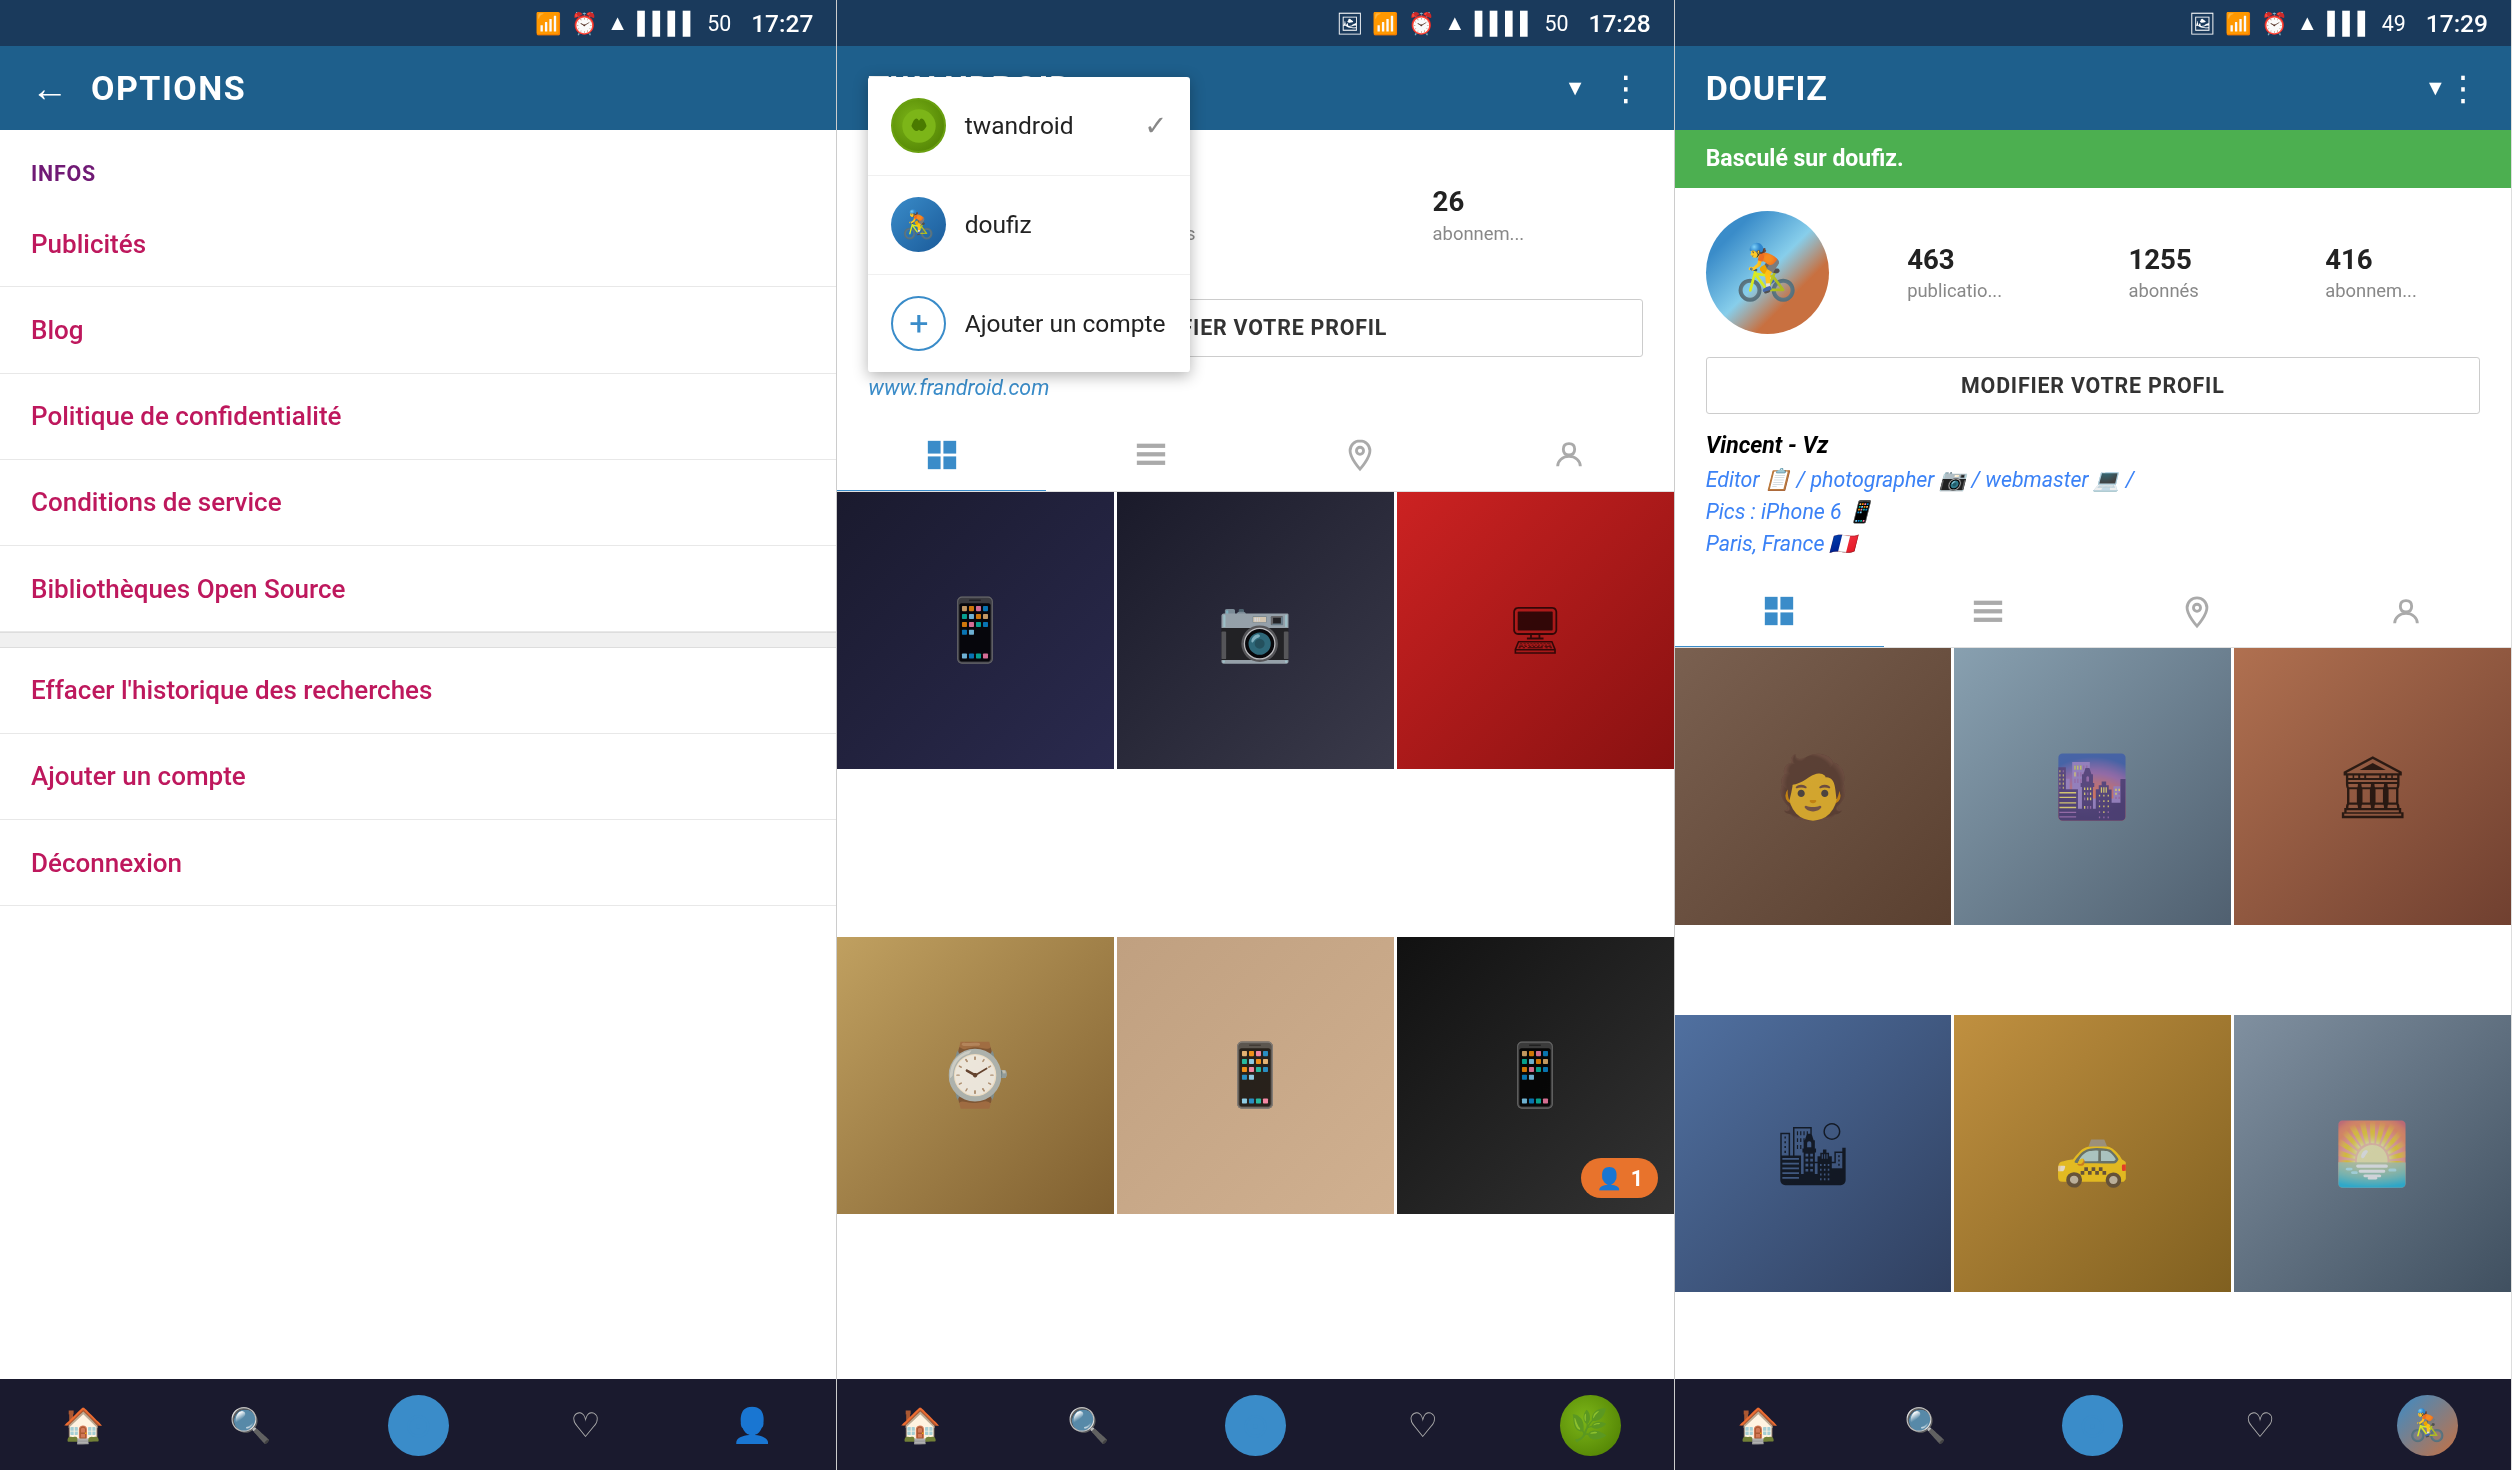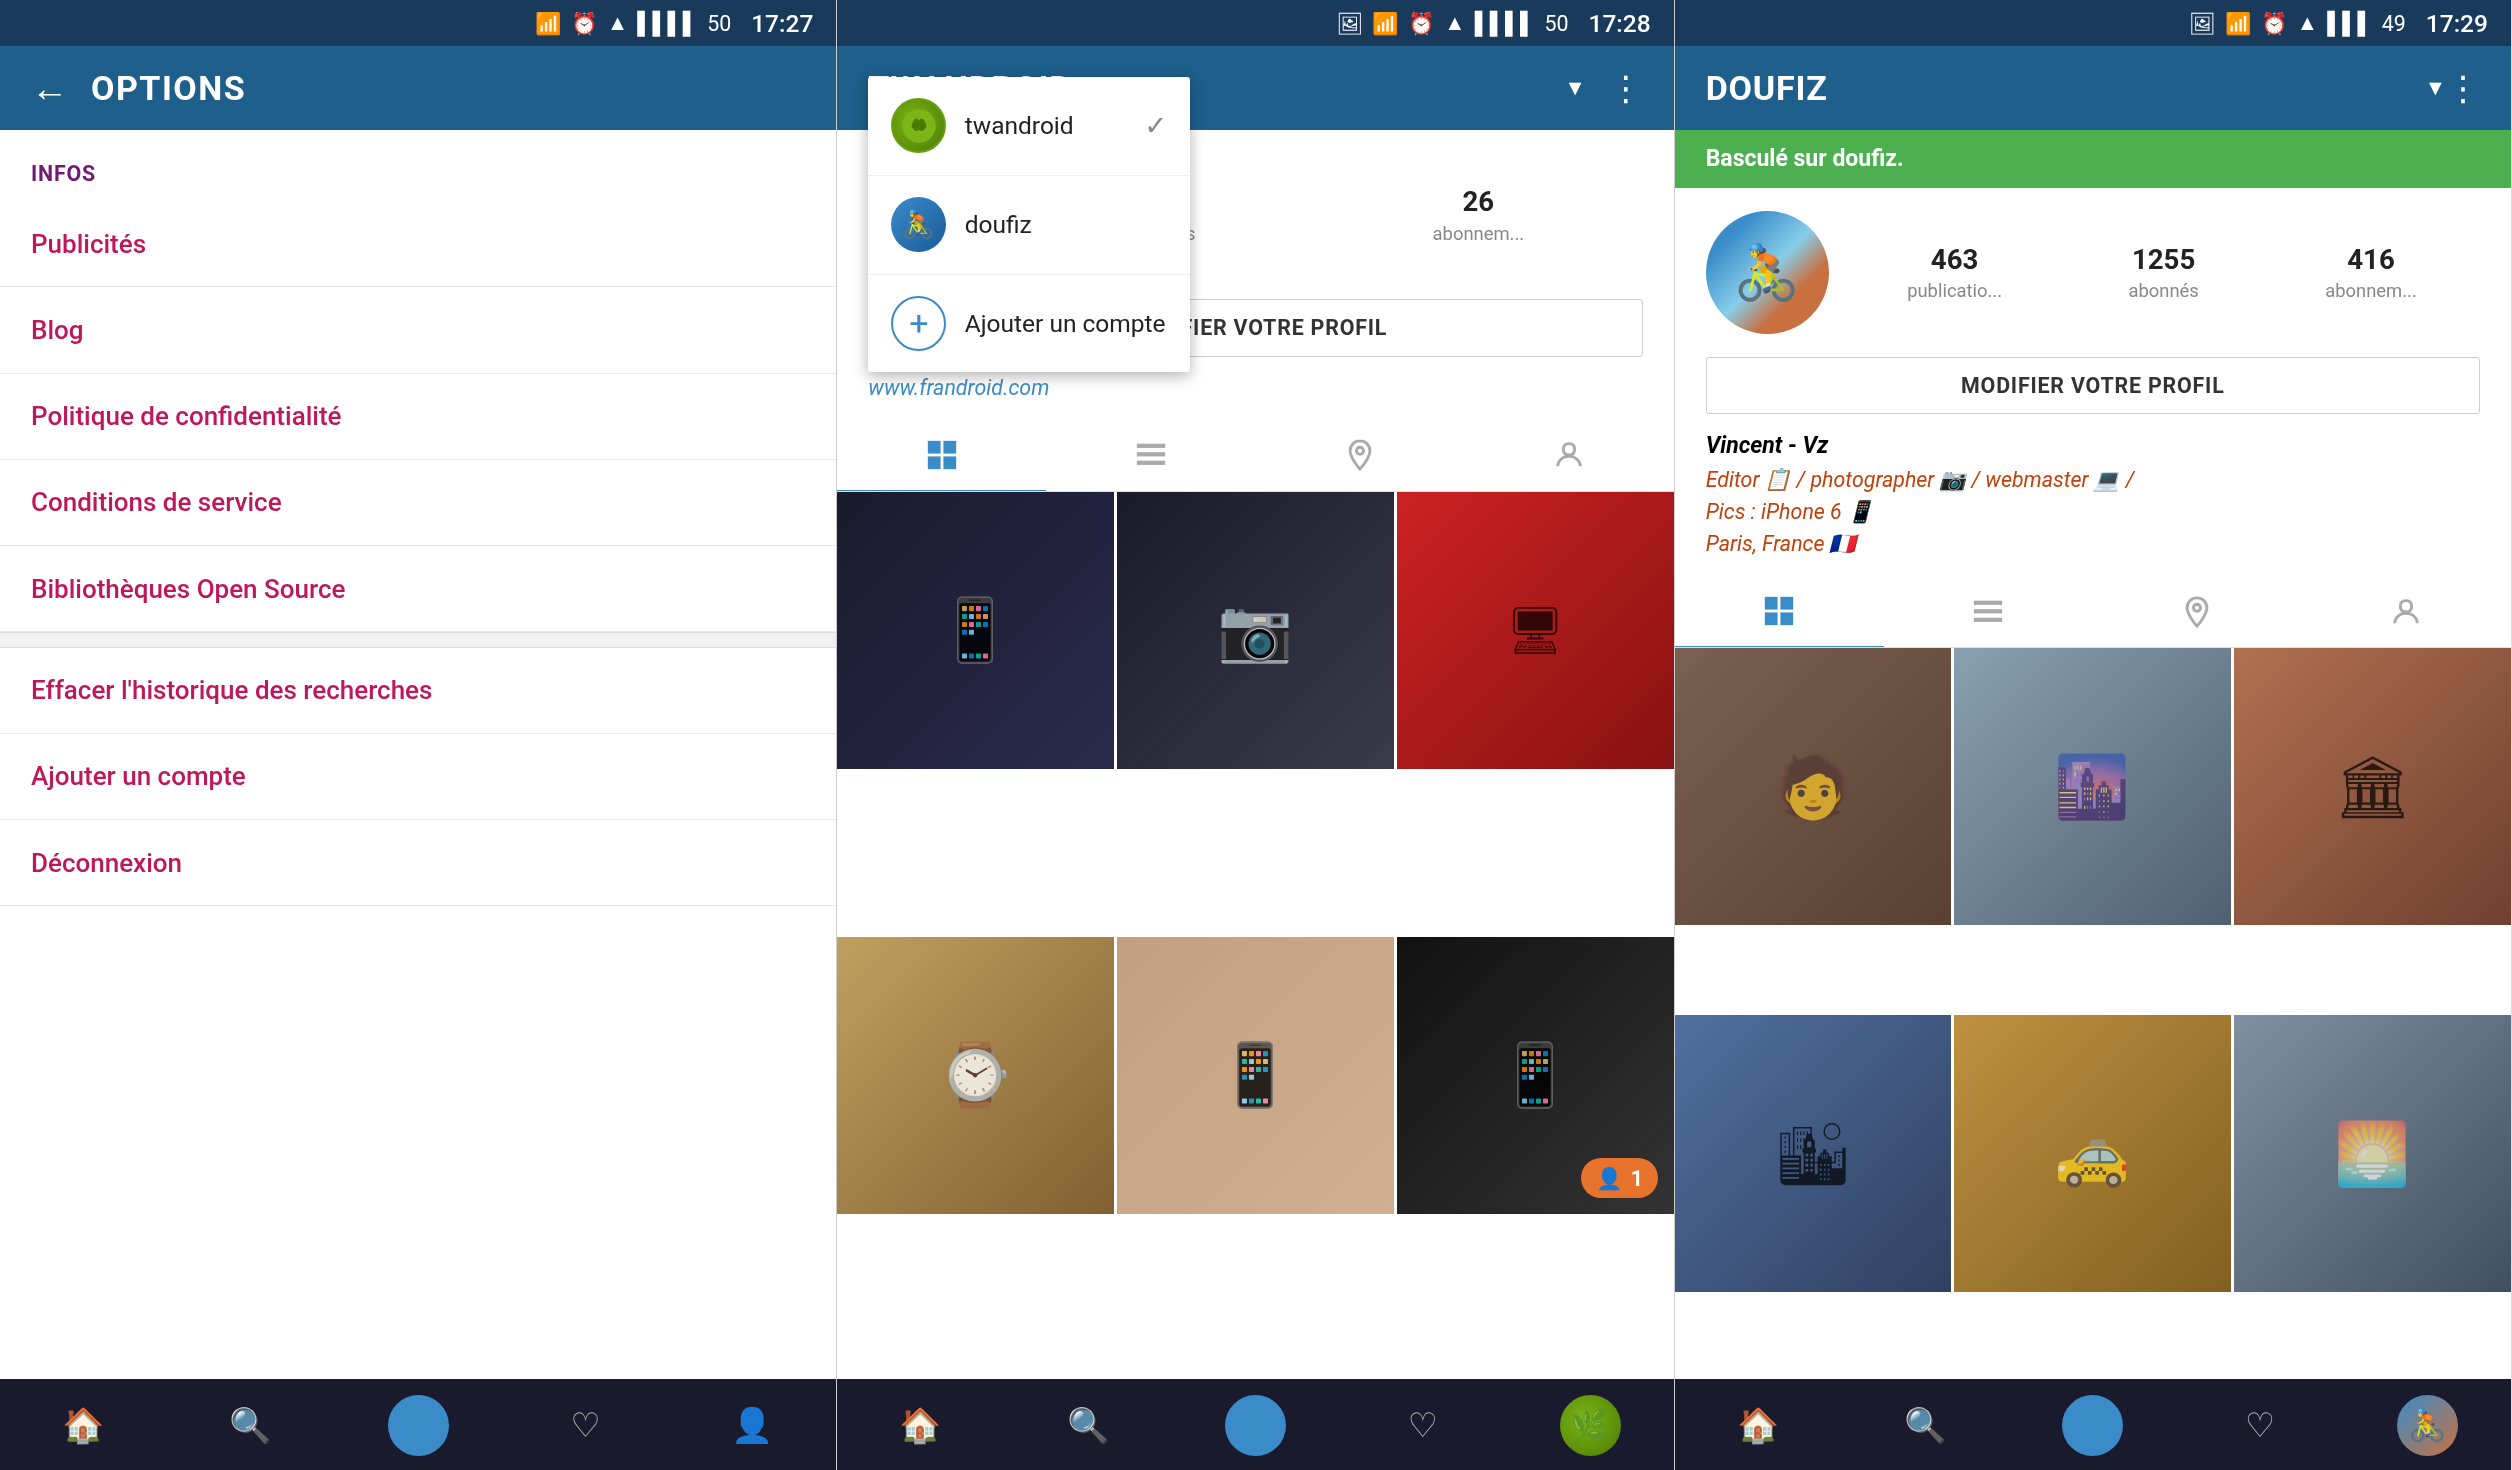--- a/index.html
+++ b/index.html
@@ -210,21 +210,20 @@
       background: linear-gradient(135deg, #3a8cc9, #1a5a99);
     }
     .stats-numbers {
       display: flex;
       flex: 1;
       justify-content: space-around;
     }
     .stat-item {
       display: flex;
       flex-direction: column;
-      align-items: center;
       gap: 4.6px;
     }
     .stat-number {
       font-size: 27.6px;
       font-weight: 700;
       color: #222;
     }
     .stat-label {
       font-size: 18.4px;
       color: #888;
@@ -247,21 +246,21 @@
       padding: 0 31px 15.3px 31px;
       font-size: 21.4px;
       line-height: 1.5;
       font-style: italic;
     }
     .profile-bio .username {
       font-weight: 700;
       font-size: 23px;
     }
     .profile-bio .bio-text {
-      color: #c2410c;
+      color: #3b82f6;
     }
     .profile-bio .link {
       color: #3a8cc9;
     }
 
     
     .tab-bar {
       display: flex;
       border-bottom: 0.8px solid #e0e0e0;
       flex-shrink: 0;

